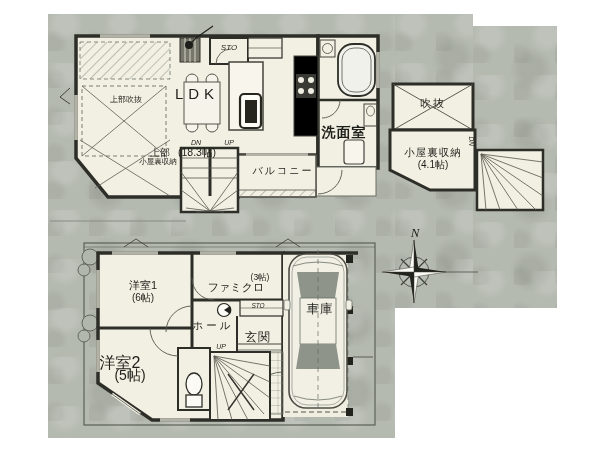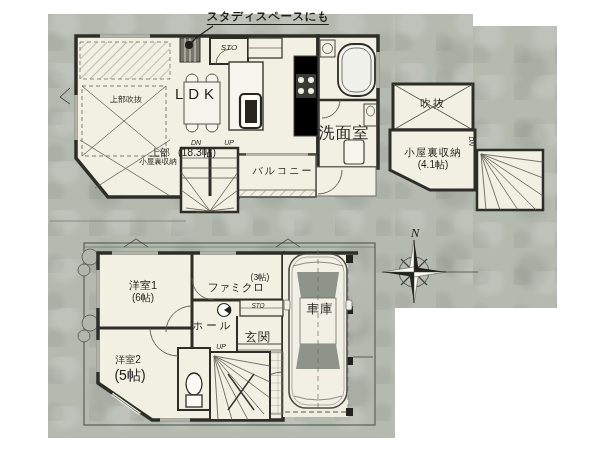--- a/index.html
+++ b/index.html
@@ -283,43 +283,42 @@
       <polygon points="414,240 409,272 414,272" fill="#fcfbf5" stroke="#3f3f39" stroke-width="0.5"></polygon>
       <polygon points="414,303 409,272 414,272" fill="#23231e"></polygon>
       <polygon points="414,303 419,272 414,272" fill="#fcfbf5" stroke="#3f3f39" stroke-width="0.5"></polygon>
       <polygon points="446,272 414,267 414,272" fill="#23231e"></polygon>
       <polygon points="446,272 414,277 414,272" fill="#fcfbf5" stroke="#3f3f39" stroke-width="0.5"></polygon>
       <polygon points="382,272 414,277 414,272" fill="#23231e"></polygon>
       <polygon points="382,272 414,267 414,272" fill="#fcfbf5" stroke="#3f3f39" stroke-width="0.5"></polygon>
     </g>
   </svg>
 
-  <div class="lbl underl" style="left:268px;top:11px;font-size:11.5px;font-weight:bold;letter-spacing:.5px;">スタディスペースにも</div>
   <div class="lbl it" style="left:229px;top:44px;font-size:8px;">STO</div>
   <div class="lbl" style="left:197px;top:86px;font-size:15px;letter-spacing:5px;">LDK</div>
   <div class="lbl" style="left:197px;top:104px;font-size:10.5px;margin-top:43px;">(18.3帖)</div>
   <div class="lbl" style="left:126px;top:96px;font-size:8px;">上部吹抜</div>
   <div class="lbl" style="left:160px;top:148px;font-size:10px;">上部</div>
   <div class="lbl" style="left:158px;top:158px;font-size:7.5px;">小屋裏収納</div>
   <div class="lbl it" style="left:196px;top:139px;font-size:7px;">DN</div>
   <div class="lbl it" style="left:229px;top:139px;font-size:7px;">UP</div>
   <div class="lbl" style="left:283px;top:166px;font-size:10px;letter-spacing:2px;">バルコニー</div>
-  <div class="lbl" style="left:344px;top:125px;font-size:16px;letter-spacing:1px;">洗面室</div>
+  <div class="lbl" style="left:344px;top:125px;font-size:14px;letter-spacing:1px;font-weight:bold;">洗面室</div>
 
   <div class="lbl" style="left:433px;top:98px;font-size:11px;letter-spacing:2px;">吹抜</div>
   <div class="lbl" style="left:433px;top:147px;font-size:10.5px;letter-spacing:1px;">小屋裏収納</div>
   <div class="lbl" style="left:433px;top:160px;font-size:10px;">(4.1帖)</div>
   <div class="lbl it" style="left:471px;top:138px;font-size:6.5px;transform:translateX(-50%) rotate(90deg);">DN</div>
 
   <div class="lbl" style="left:143px;top:280px;font-size:11px;">洋室1</div>
   <div class="lbl" style="left:143px;top:293px;font-size:10px;">(6帖)</div>
   <div class="lbl" style="left:236px;top:262px;font-size:11px;margin-top:20px;">ファミクロ</div>
   <div class="lbl" style="left:236px;top:273px;font-size:8.5px;padding-left:48px;">(3帖)</div>
   <div class="lbl" style="left:213px;top:320px;font-size:10.5px;letter-spacing:3px;">ホール</div>
   <div class="lbl" style="left:258px;top:331px;font-size:12px;letter-spacing:1px;">玄関</div>
   <div class="lbl it" style="left:258px;top:303px;font-size:6.5px;">STO</div>
-  <div class="lbl" style="left:128px;top:355px;font-size:10px;text-align:right;">洋室2</div>
+  <div class="lbl" style="left:120px;top:355px;font-size:16px;text-align:right;">洋室2</div>
   <div class="lbl" style="left:130px;top:368px;font-size:14px;">(5帖)</div>
   <div class="lbl" style="left:320px;top:303px;font-size:12.5px;letter-spacing:1px;">車庫</div>
   <div class="lbl it" style="left:221px;top:343px;font-size:7px;">UP</div>
 
   <div class="lbl it serif" style="left:415px;top:226px;font-size:13px;">N</div>
 </div>
 
 </body></html>

